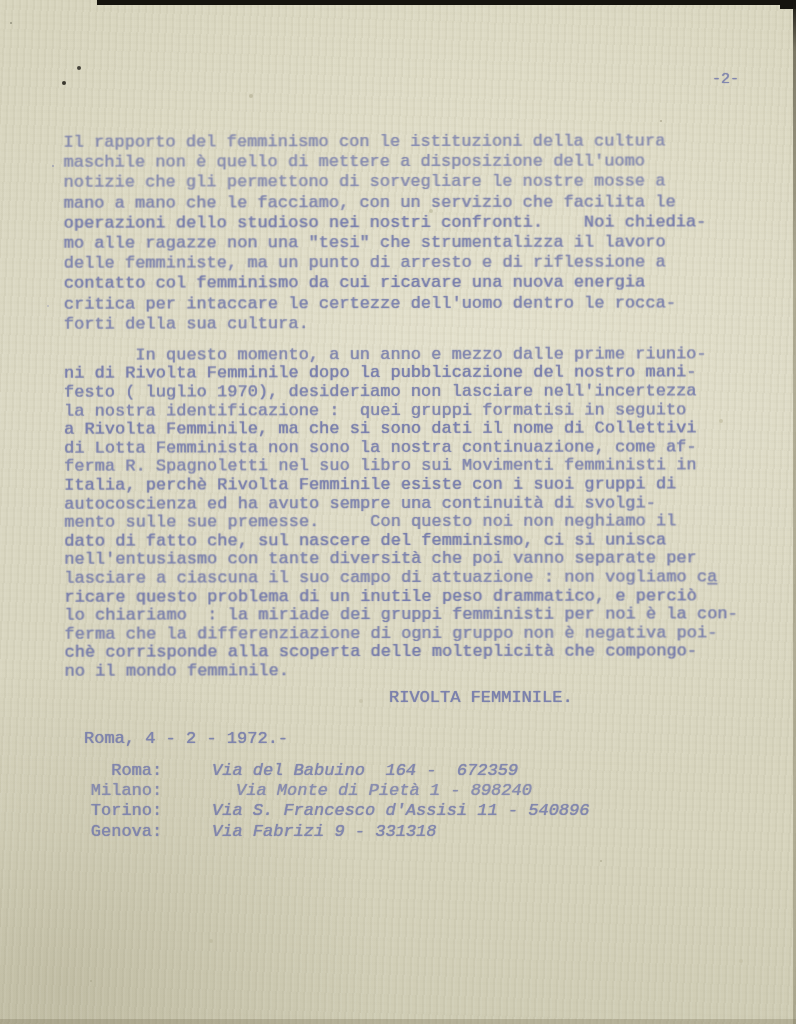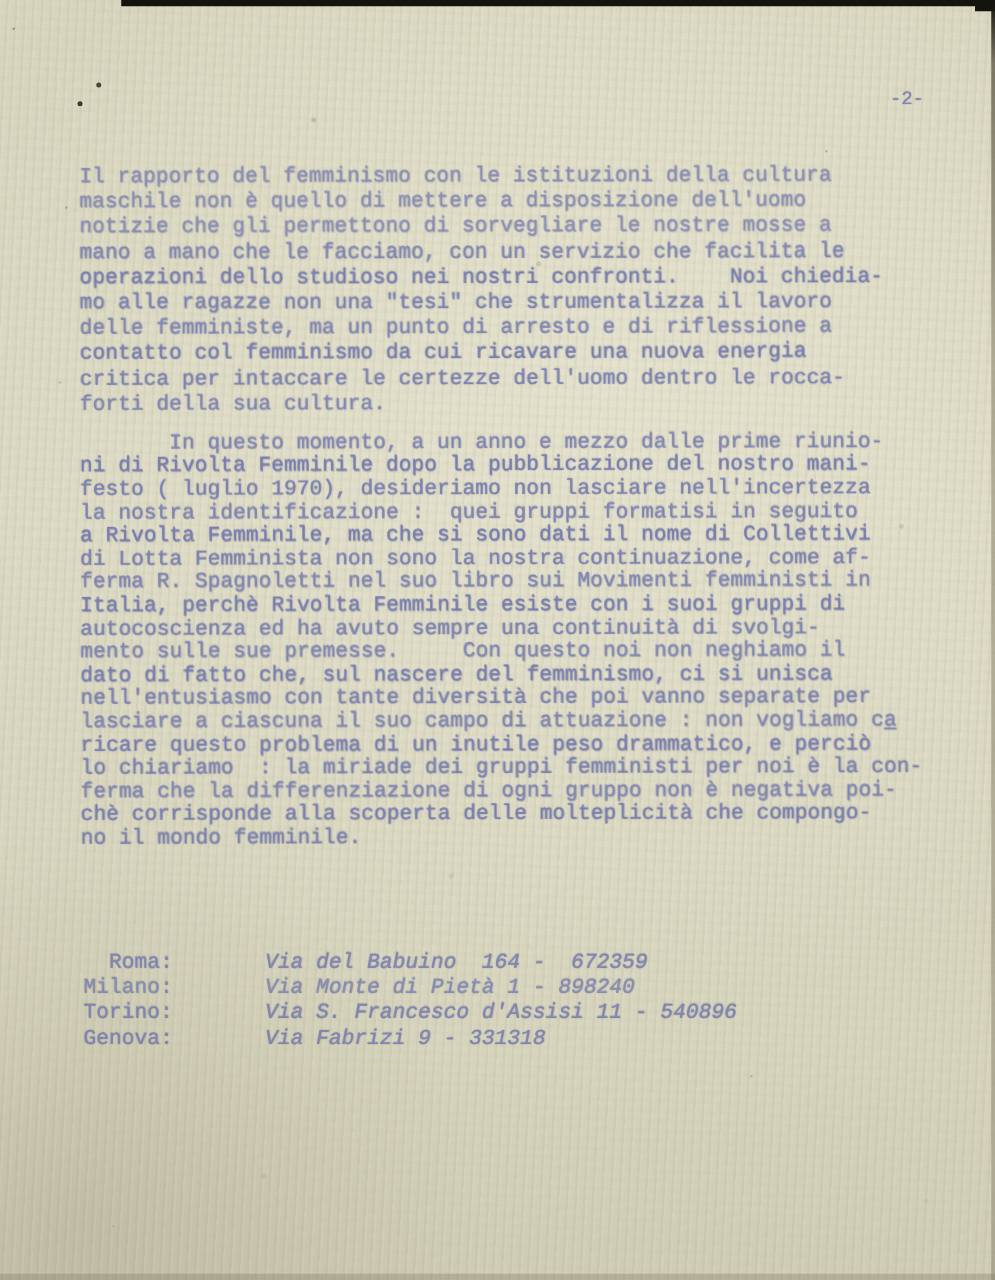--- a/index.html
+++ b/index.html
@@ -61,34 +61,36 @@
   .para2{margin-top:12px;}
   .para2 .line{height:18.6px;line-height:18.6px;}
   .para .line:nth-child(3n+1){opacity:.86;}
   .para .line:nth-child(3n+2){opacity:.95;}
   .para .line:nth-child(3n){opacity:.90;}
   .para1 .line:nth-child(1),.para1 .line:nth-child(2),.para1 .line:nth-child(3){opacity:.78;}
   .signature{position:absolute;left:389px;top:688px;opacity:.92;}
   .dateline{position:absolute;left:84px;top:729px;opacity:.88;}
   .addresses{position:absolute;left:66px;top:761px;}
   .addr-row{position:relative;height:20.2px;line-height:20.2px;opacity:.85;text-align:right;}
-  .addr-row:nth-child(2){opacity:.78;}
+  .addr-row:nth-child(2){opacity:.78;margin-left:24px;}
   .addr-city{display:inline-block;min-width:62px;}
   .addr-colon{display:inline-block;}
   .addr-text{position:absolute;left:146px;top:0;font-style:italic;}
 </style>
 </head>
 <body>
 
 <div class="sheet" style="--ink: #737aad;">
   <div class="speckles"></div>
   <div class="edge-top"></div>
   <div class="edge-top-right"></div>
   <div class="edge-right"></div>
   <div class="edge-bottom"></div>
 
   <div class="ink page-number">-2-</div>
 
   <div class="ink content" id="paragraphs"><div class="para para1"><div class="line">Il rapporto del femminismo con le istituzioni della cultura</div><div class="line">maschile non è quello di mettere a disposizione dell'uomo</div><div class="line">notizie che gli permettono di sorvegliare le nostre mosse a</div><div class="line">mano a mano che le facciamo, con un servizio che facilita le</div><div class="line">operazioni dello studioso nei nostri confronti.    Noi chiedia-</div><div class="line">mo alle ragazze non una "tesi" che strumentalizza il lavoro</div><div class="line">delle femministe, ma un punto di arresto e di riflessione a</div><div class="line">contatto col femminismo da cui ricavare una nuova energia</div><div class="line">critica per intaccare le certezze dell'uomo dentro le rocca-</div><div class="line">forti della sua cultura.</div></div><div class="para para2"><div class="line">       In questo momento, a un anno e mezzo dalle prime riunio-</div><div class="line">ni di Rivolta Femminile dopo la pubblicazione del nostro mani-</div><div class="line">festo ( luglio 1970), desideriamo non lasciare nell'incertezza</div><div class="line">la nostra identificazione :  quei gruppi formatisi in seguito</div><div class="line">a Rivolta Femminile, ma che si sono dati il nome di Collettivi</div><div class="line">di Lotta Femminista non sono la nostra continuazione, come af-</div><div class="line">ferma R. Spagnoletti nel suo libro sui Movimenti femministi in</div><div class="line">Italia, perchè Rivolta Femminile esiste con i suoi gruppi di</div><div class="line">autocoscienza ed ha avuto sempre una continuità di svolgi-</div><div class="line">mento sulle sue premesse.     Con questo noi non neghiamo il</div><div class="line">dato di fatto che, sul nascere del femminismo, ci si unisca</div><div class="line">nell'entusiasmo con tante diversità che poi vanno separate per</div><div class="line">lasciare a ciascuna il suo campo di attuazione : non vogliamo ca̲</div><div class="line">ricare questo problema di un inutile peso drammatico, e perciò</div><div class="line">lo chiariamo  : la miriade dei gruppi femministi per noi è la con-</div><div class="line">ferma che la differenziazione di ogni gruppo non è negativa poi-</div><div class="line">chè corrisponde alla scoperta delle molteplicità che compongo-</div><div class="line">no il mondo femminile.</div></div></div>
 
+  <div class="ink signature">RIVOLTA FEMMINILE.</div>
+  <div class="ink dateline">Roma, 4 - 2 - 1972.-</div>
 
   <div class="ink addresses" id="addresses"><div class="addr-row"><span class="addr-city">Roma</span><span class="addr-colon">:</span><span class="addr-text">Via del Babuino  164 -  672359</span></div><div class="addr-row"><span class="addr-city">Milano</span><span class="addr-colon">:</span><span class="addr-text">Via Monte di Pietà 1 - 898240</span></div><div class="addr-row"><span class="addr-city">Torino</span><span class="addr-colon">:</span><span class="addr-text">Via S. Francesco d'Assisi 11 - 540896</span></div><div class="addr-row"><span class="addr-city">Genova</span><span class="addr-colon">:</span><span class="addr-text">Via Fabrizi 9 - 331318</span></div></div>
 </div>
 
 </body></html>

